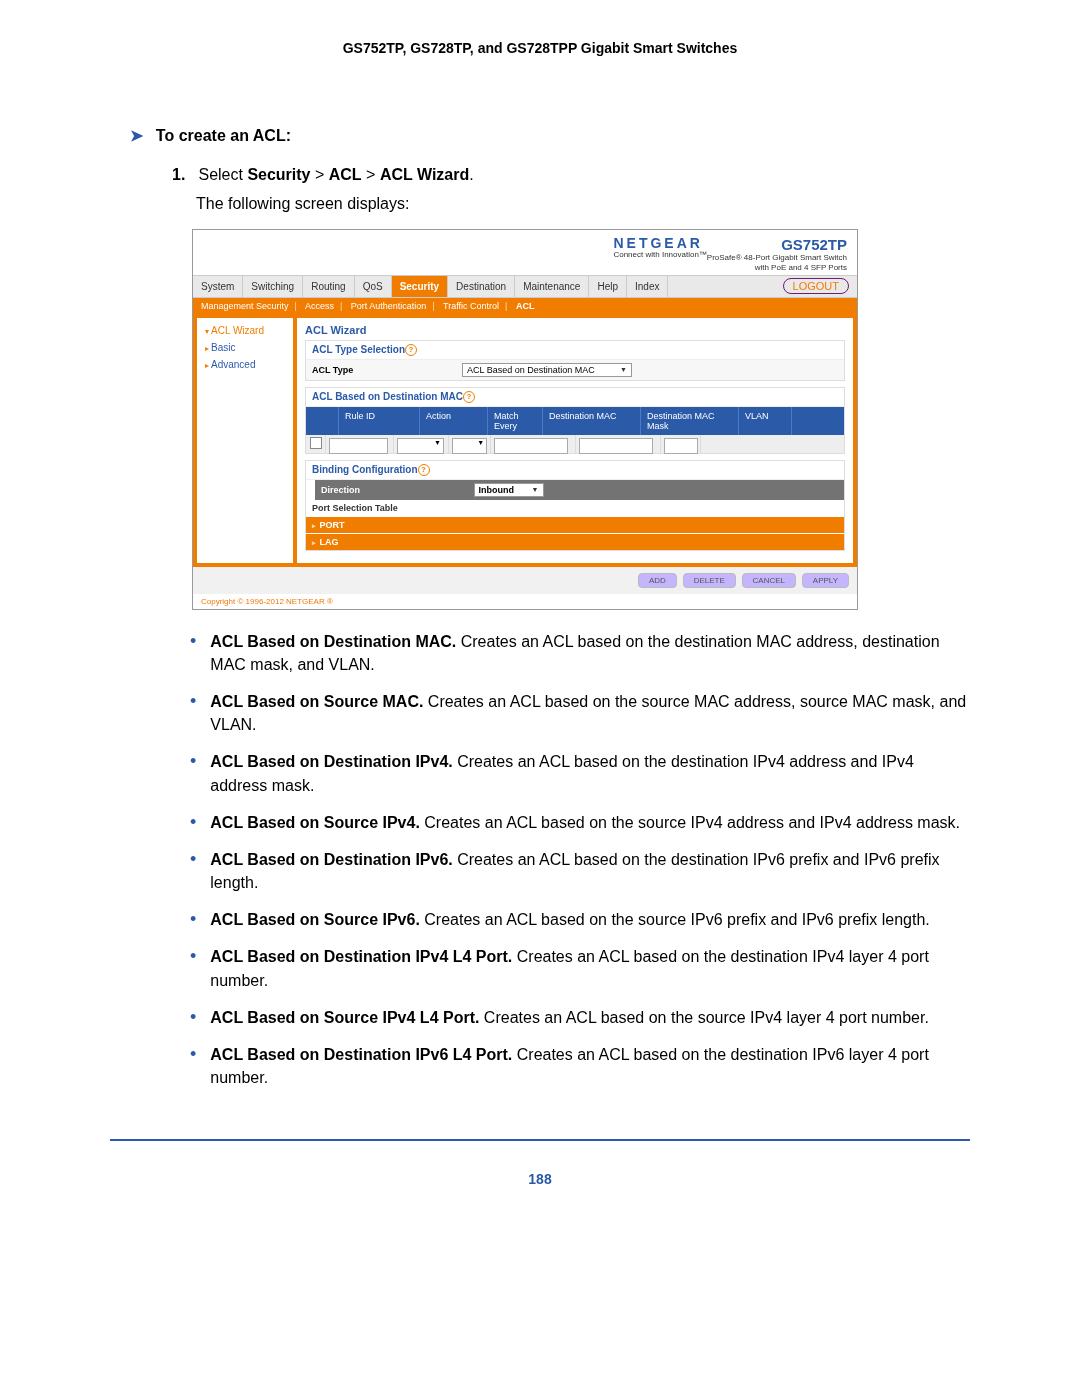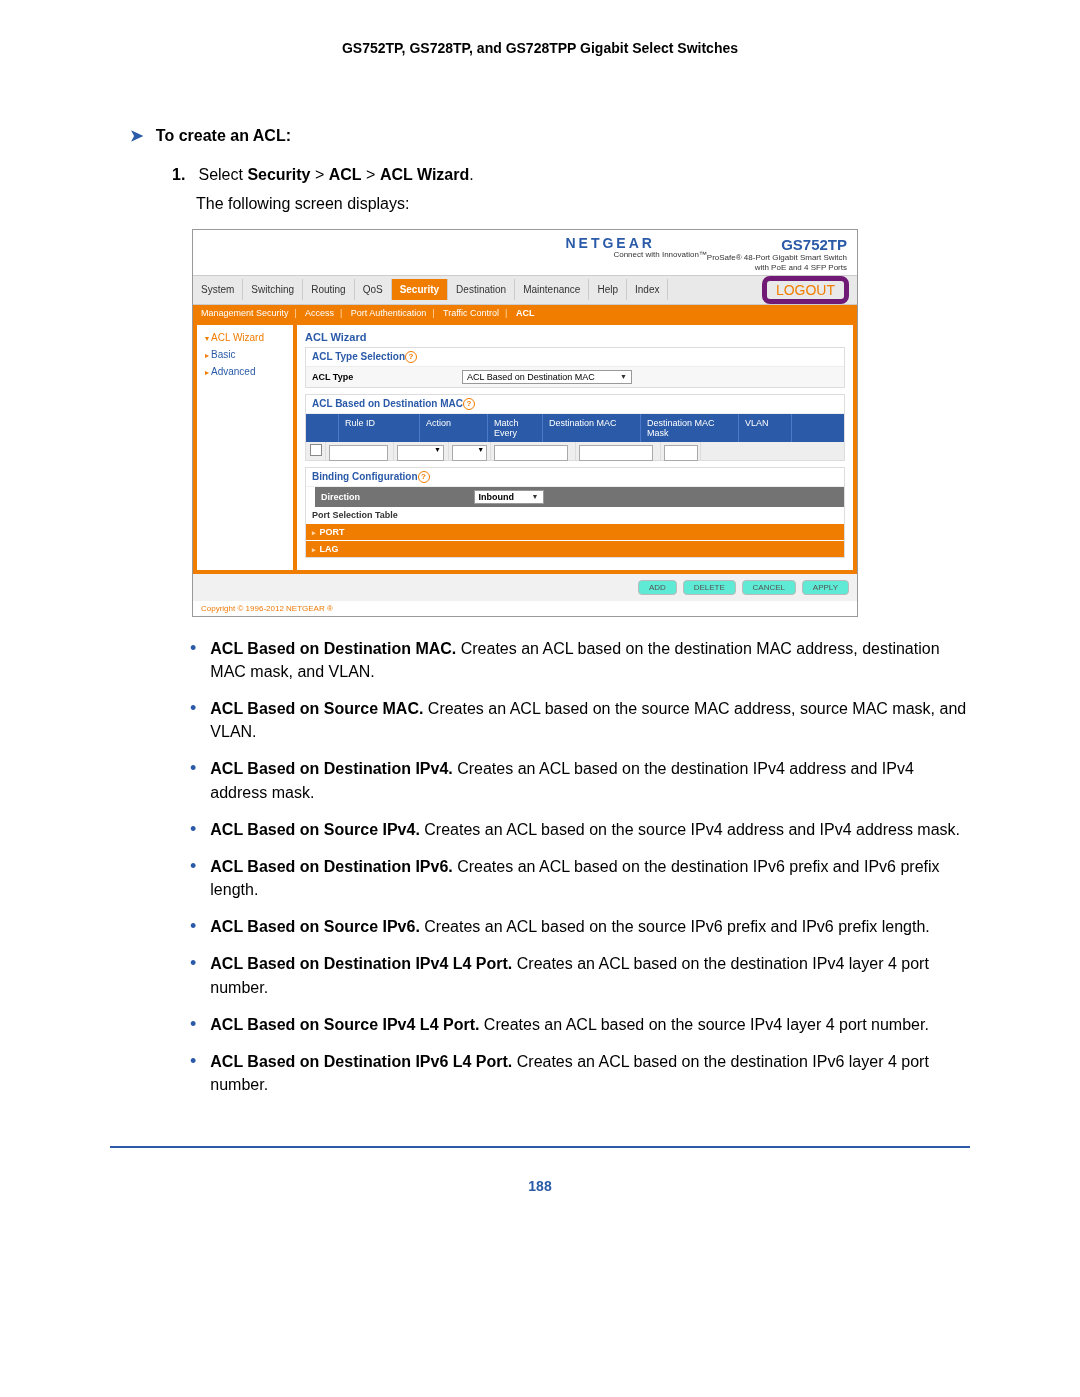--- a/index.html
+++ b/index.html
@@ -53,42 +53,42 @@
     font-size: 10px;
   }
   .ss-top {
     display: flex;
     justify-content: flex-end;
     align-items: flex-start;
     padding: 6px 10px 2px 10px;
     background: #fff;
   }
   .ss-logo { color: #2a5aa8; font-weight: bold; letter-spacing: 3px; font-size: 14px; line-height: 1; }
-  .ss-tag { font-size: 8px; color: #333; margin-left: 48px; }
+  .ss-tag { font-size: 8px; color: #333; }
   .ss-model { text-align: right; }
   .ss-model-big { color: #2a5aa8; font-weight: bold; font-size: 15px; }
   .ss-model-sm { font-size: 8px; color: #333; line-height: 1.2; }
   .ss-tabs {
     display: flex;
     background: #e9e9e9;
     border-top: 1px solid #ccc;
     border-bottom: 1px solid #ccc;
     align-items: center;
   }
   .ss-tab {
     padding: 5px 8px;
     font-size: 10px;
     color: #333;
     border-right: 1px solid #ccc;
   }
   .ss-tab.active { background: #f07d00; color: #fff; font-weight: bold; }
   .ss-logout {
     margin-left: auto; margin-right: 8px;
-    border: 5px solid #701a75; color: #f07d00;
-    border-radius: 8px; padding: 1px 9px; font-size: 14px;
+    border: 1px solid #701a75; color: #f07d00;
+    border-radius: 8px; padding: 1px 9px; font-size: 11px;
   }
   .ss-subnav {
     background: #f07d00;
     color: #fff;
     font-size: 9px;
     padding: 3px 8px;
   }
   .ss-subnav span { margin-right: 6px; }
   .ss-subnav .sep { color: #ffd9ad; }
   .ss-subnav .active { color: #fff; font-weight: bold; }
@@ -159,21 +159,21 @@
   .ss-port-head {
     background: #f07d00; color: #fff; font-size: 9px; font-weight: bold;
     padding: 3px 6px; border-top: 1px solid #fff;
   }
   .ss-port-head .caret { color: #ffd9ad; margin-right: 4px; font-size: 7px; }
   .ss-buttons {
     background: #f1f1f1; padding: 6px 8px; text-align: right;
   }
   .ss-btn {
     display: inline-block; border: 1px solid #bbb; border-radius: 4px;
-    background: #5eead4; font-size: 8px; padding: 2px 10px; margin-left: 3px;
+    background: #c4b5fd; font-size: 8px; padding: 2px 10px; margin-left: 3px;
     color: #555;
   }
   .ss-foot { font-size: 8px; color: #ec7a08; padding: 3px 8px; background: #fff; }
 
   .bullet-list { margin: 10px 0 0 60px; }
   .bullet-item {
     font-size: 16px; line-height: 1.45; margin-bottom: 14px;
     display: flex;
   }
   .bullet-dot {
@@ -188,21 +188,21 @@
   }
   .page-num {
     text-align: center; color: #2a5aa8; font-weight: bold;
     font-size: 14px; margin-top: 30px;
   }
 </style>
 </head>
 <body>
 
 <div class="page">
-  <div class="header-title">GS752TP, GS728TP, and GS728TPP Gigabit Select Switches</div>
+  <div class="header-title">GS752TP, GS728TP, and GS728TPP Gigabit Smart Switches</div>
 
   <div class="section">
     <div class="arrow-heading">
       <span class="arrow">➤</span>
       <span>To create an ACL:</span>
     </div>
 
     <div class="step-list">
       <div class="step-item">
         <span class="step-num">1.</span>

